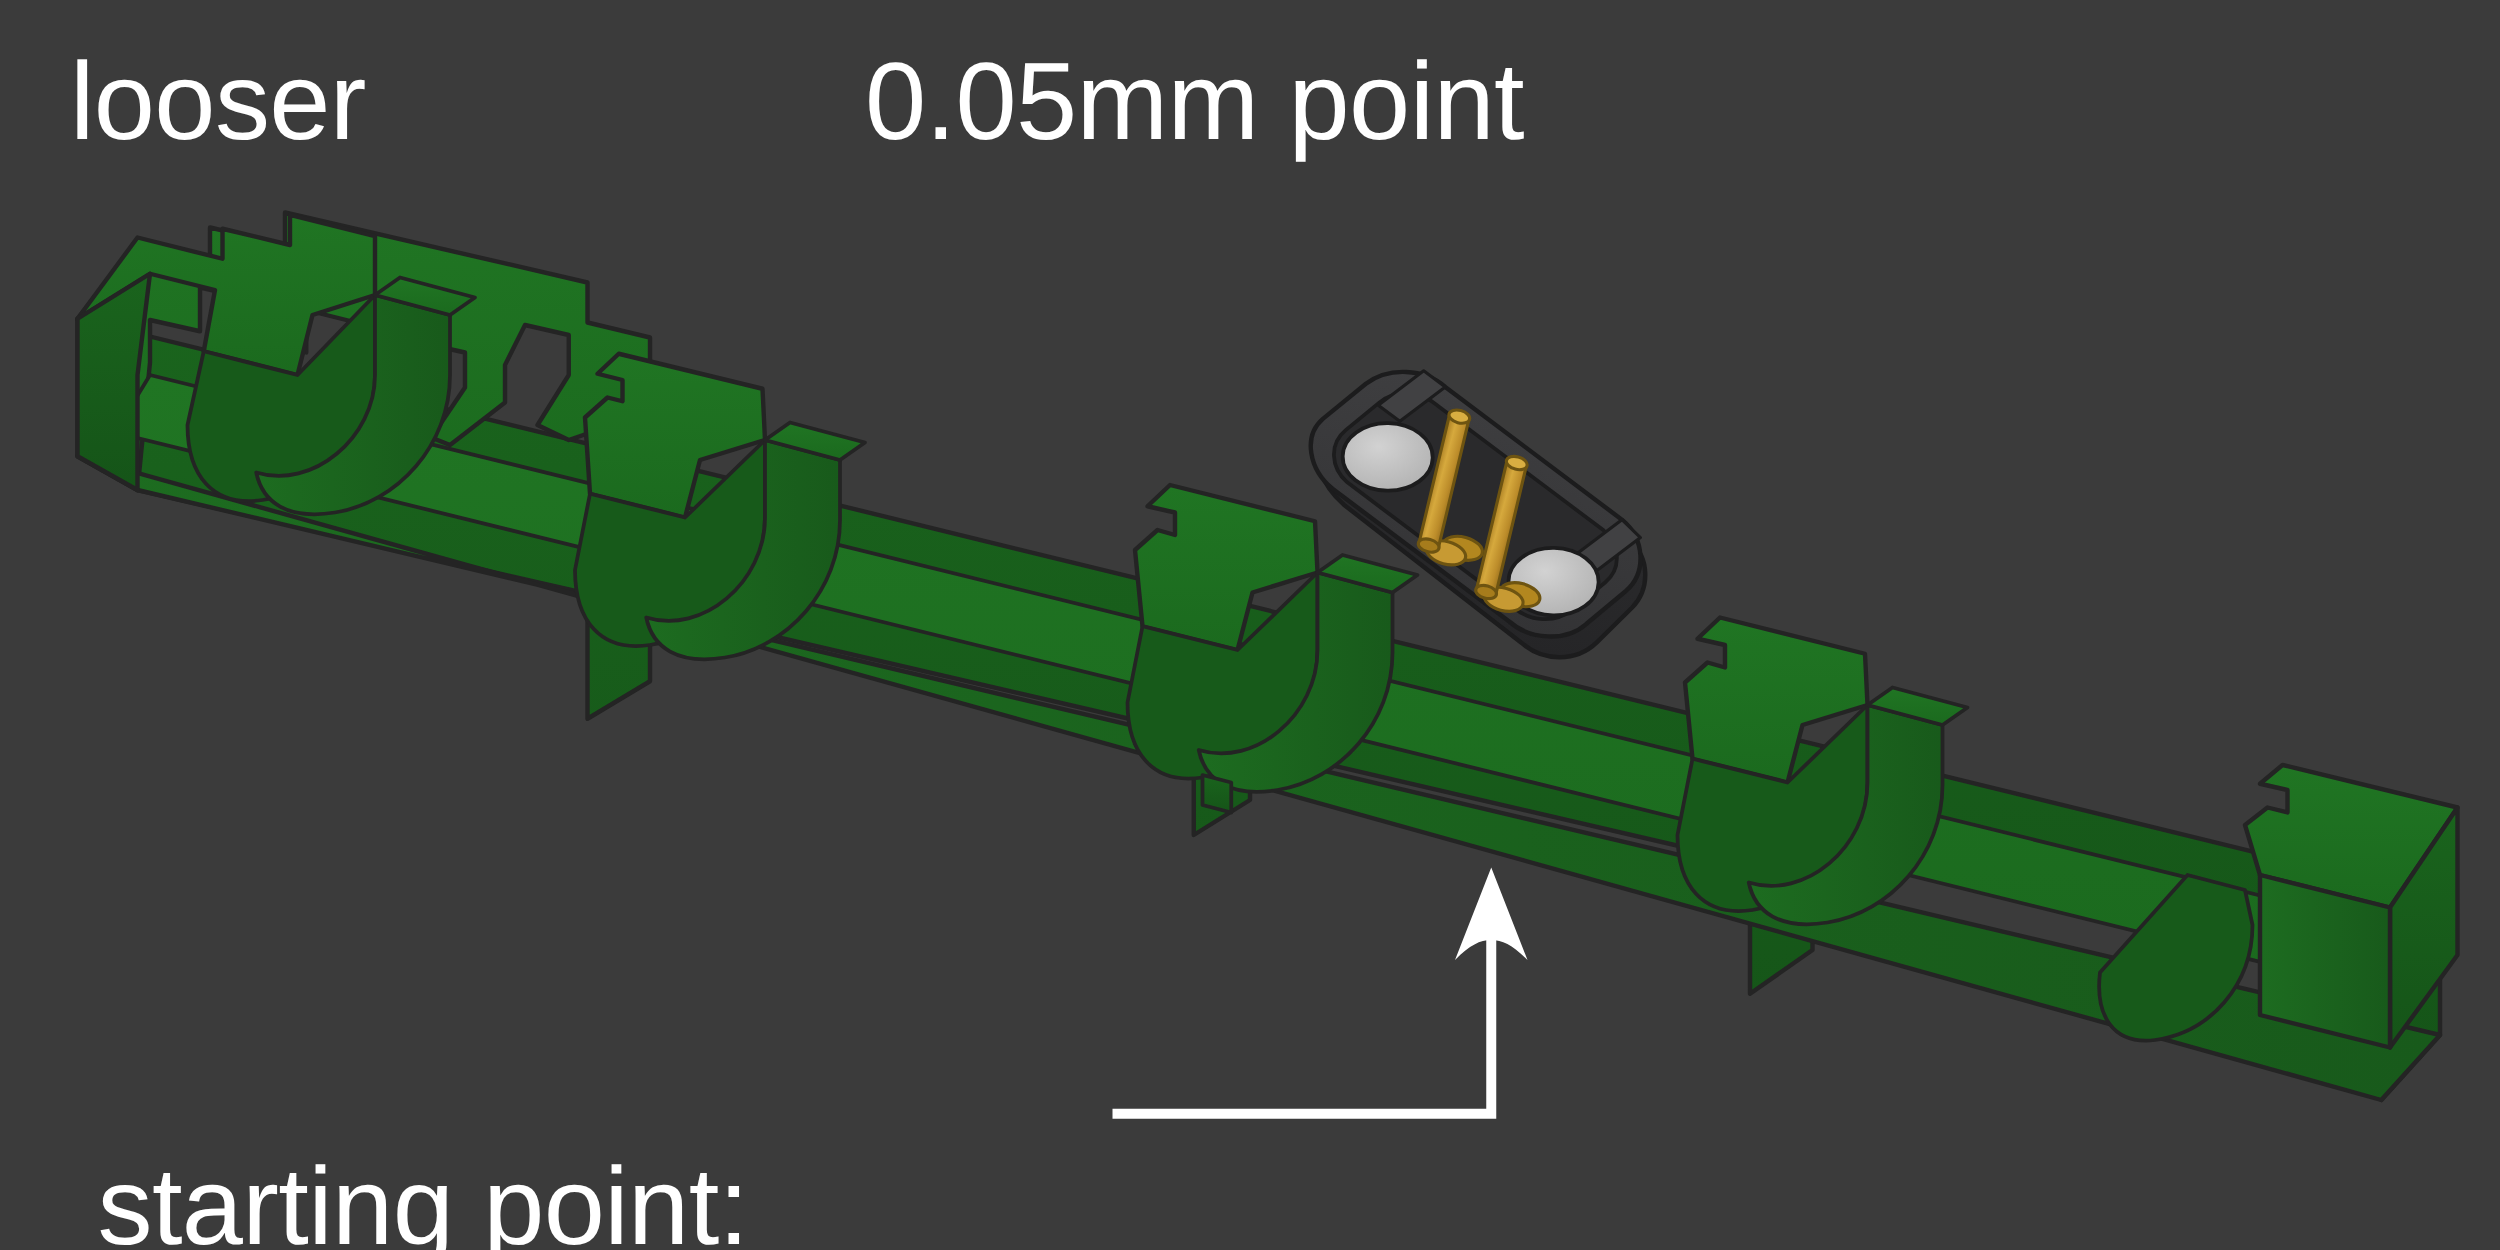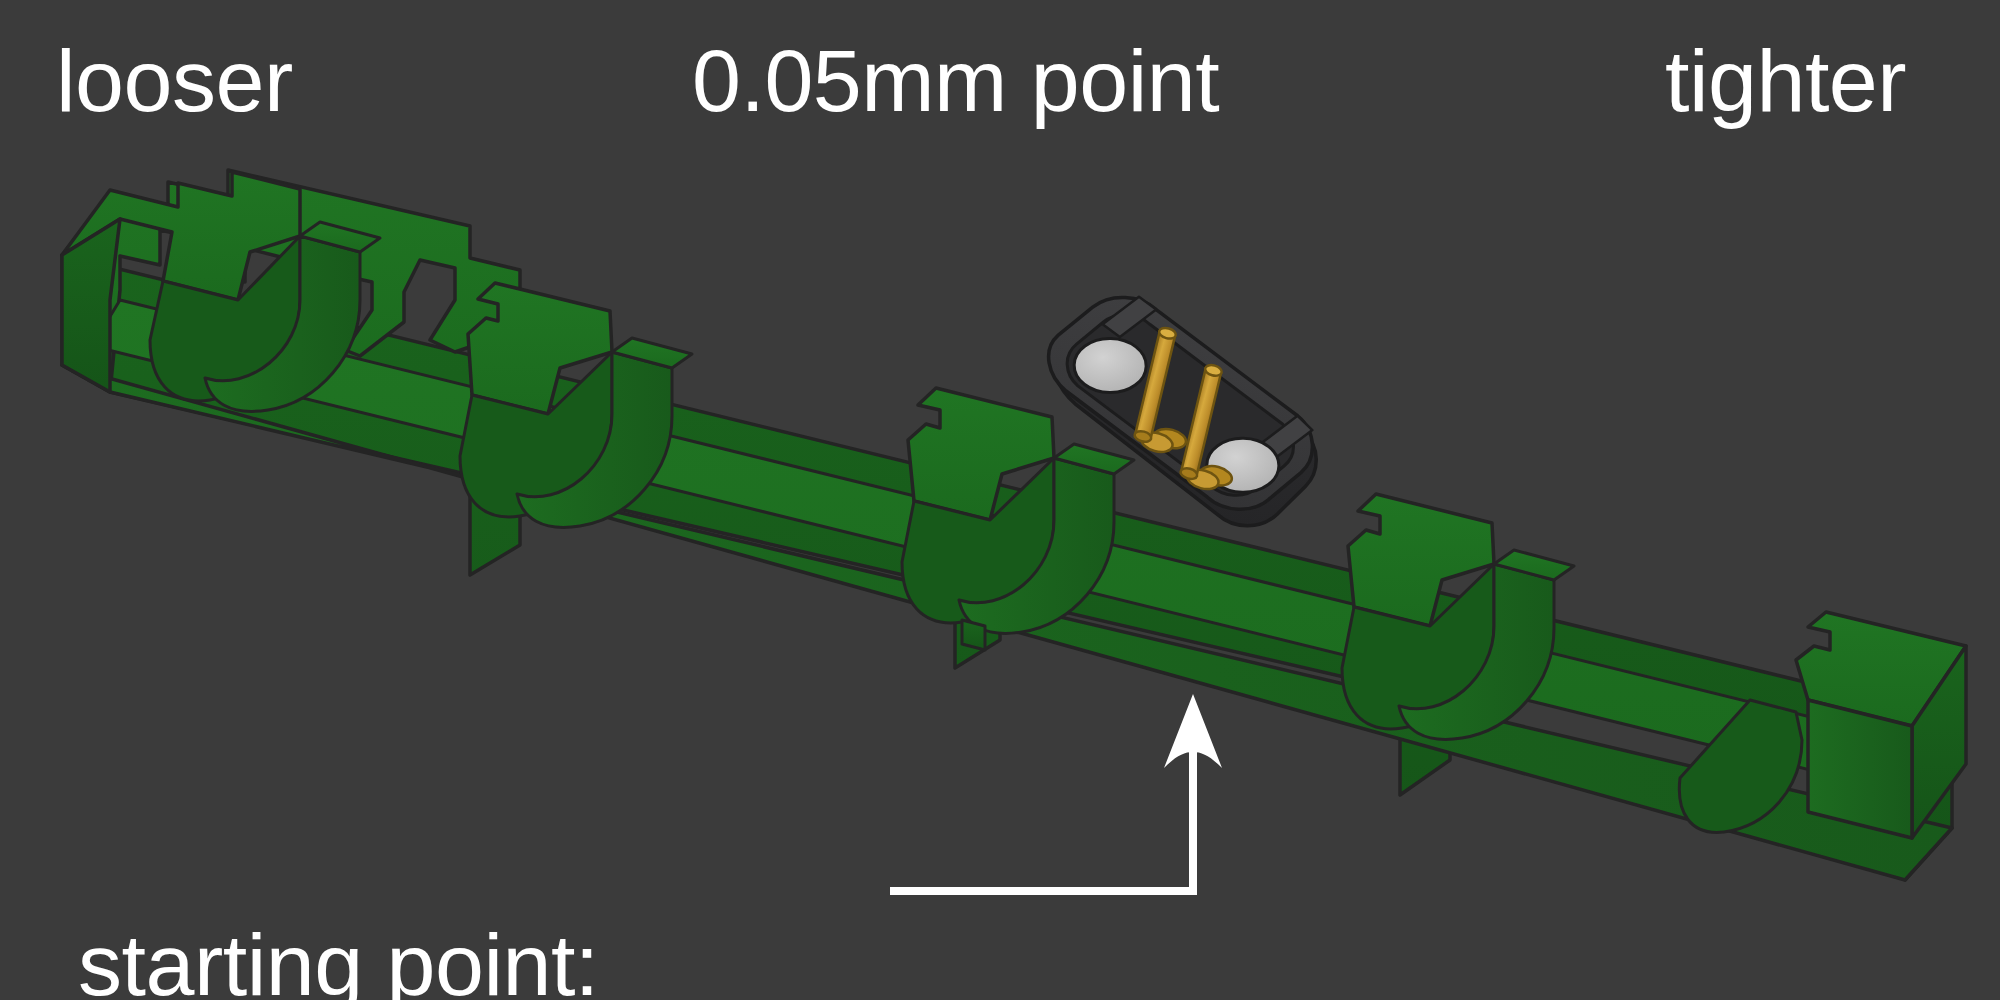--- a/index.html
+++ b/index.html
@@ -229,20 +229,19 @@
                L 1222,768
                C 1210,756 1202,752 1193,752
                C 1184,752 1176,756 1164,768 Z"></path>
     </g>
   </svg>
 
   <div class="label" id="label-looser">looser</div>
 
   <div class="label" id="label-steps">0.05mm point</div>
 
-  <div class="label" id="label-tighter">tighter</div>
 
   <div class="label" id="label-start">
     <span class="ln">starting point:</span>
     
   </div>
 
 </div>
 
 </body></html>

